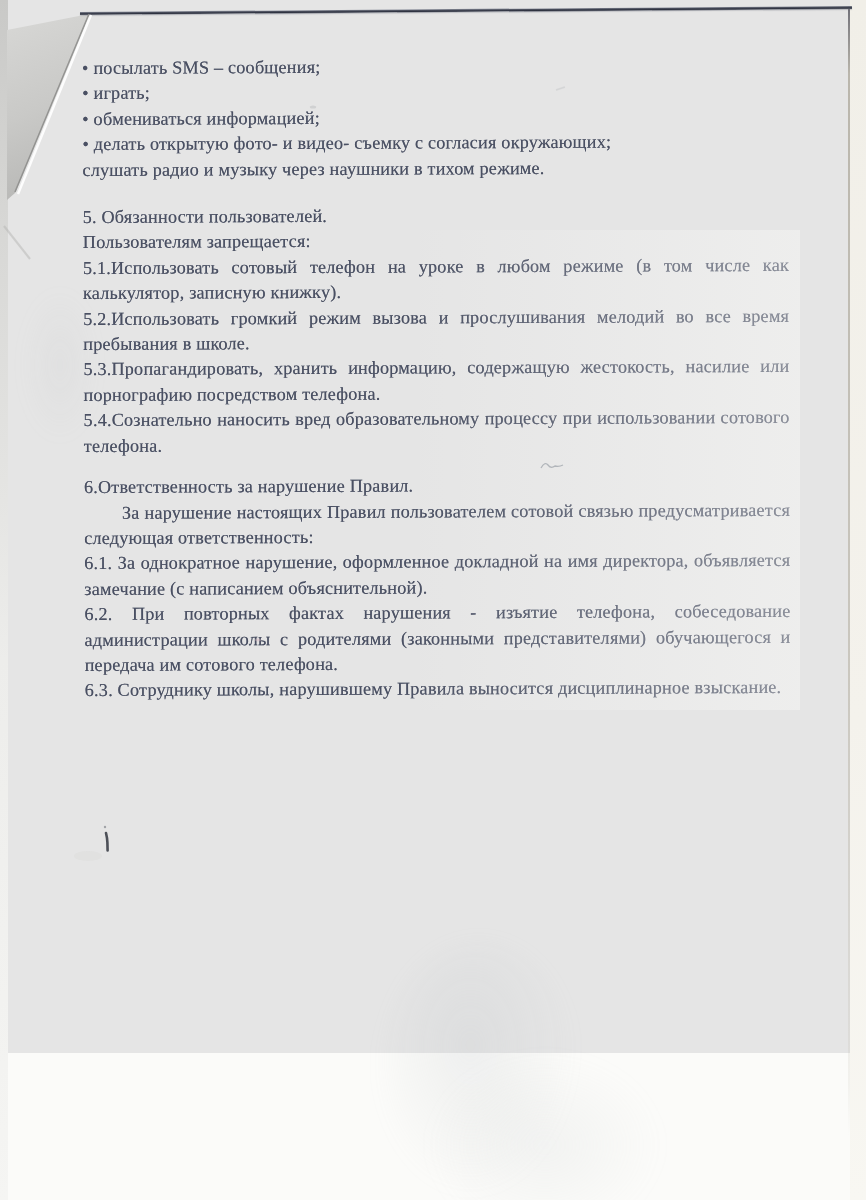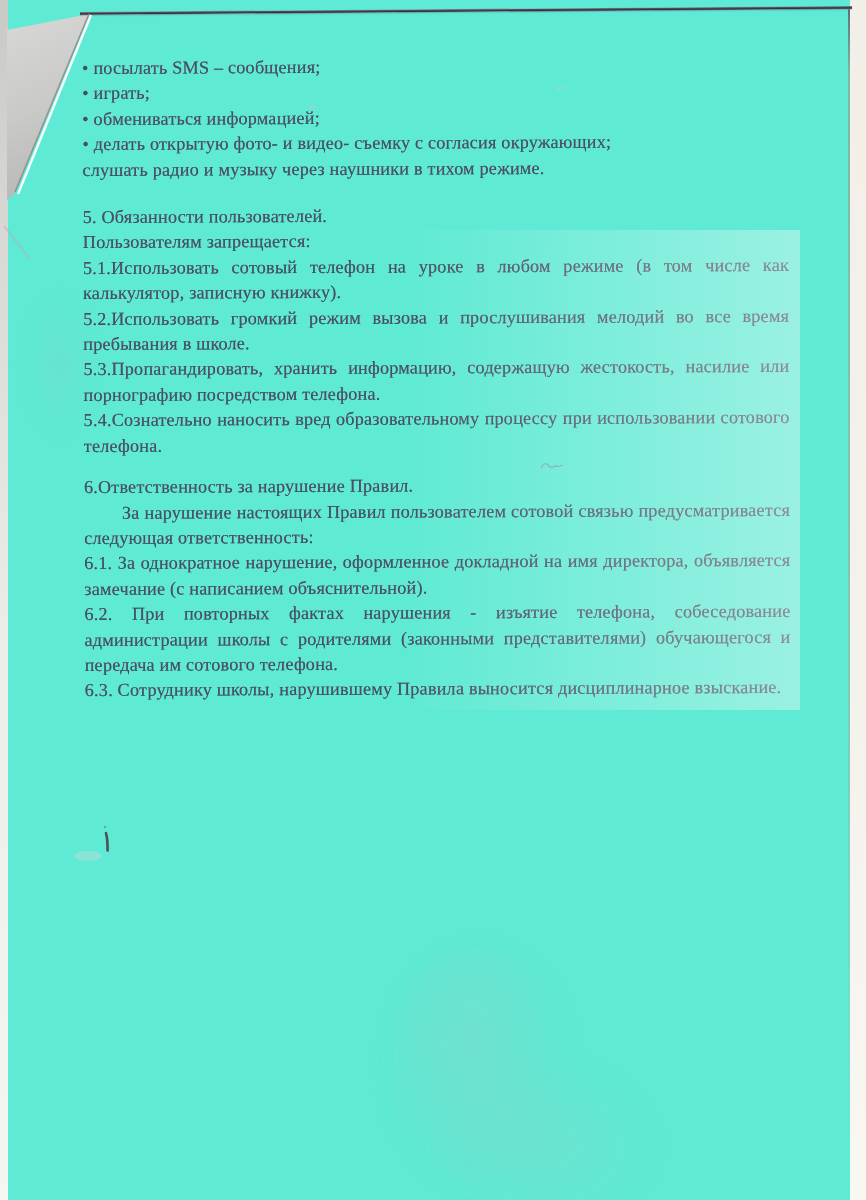--- a/index.html
+++ b/index.html
@@ -4,22 +4,22 @@
 <style>
   html, body {
     margin: 0; padding: 0;
     width: 866px; height: 1200px;
     overflow: hidden;
     background: #fbfbf9;
     font-family: "Liberation Serif", "DejaVu Serif", serif;
   }
   .scan-root {
     position: relative;
-    width: 866px; height: 1200px;
-    background: #5eead4;
+    width: 866px; height: 1053px;
+    background: #e5e5e5;
   }
   
   .left-strip {
     position: absolute; left: 0; top: 0;
     width: 8px; height: 1200px;
     background: linear-gradient(to bottom, #c9c9c7 0%, #d8d8d6 20%, #ededeb 55%, #f5f5f3 100%);
   }
   
   .right-strip {
     position: absolute; right: 0; top: 0;

